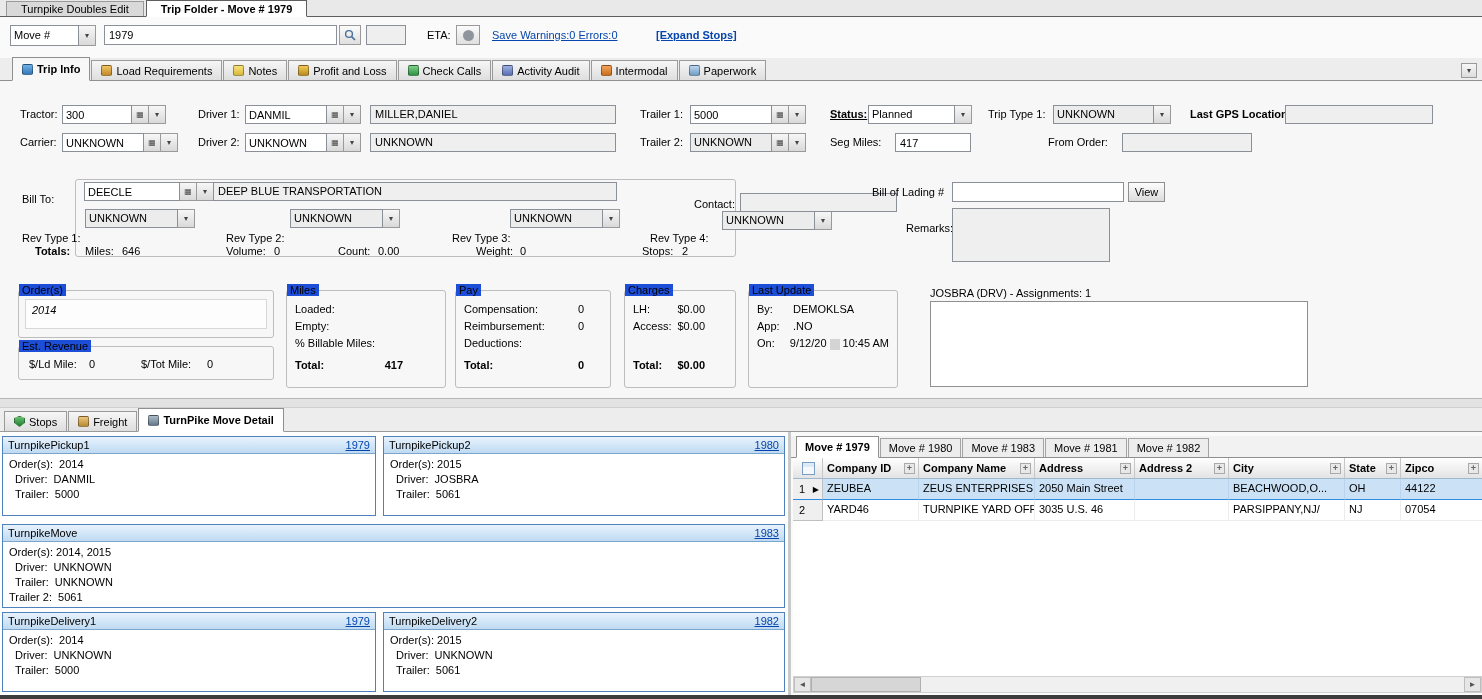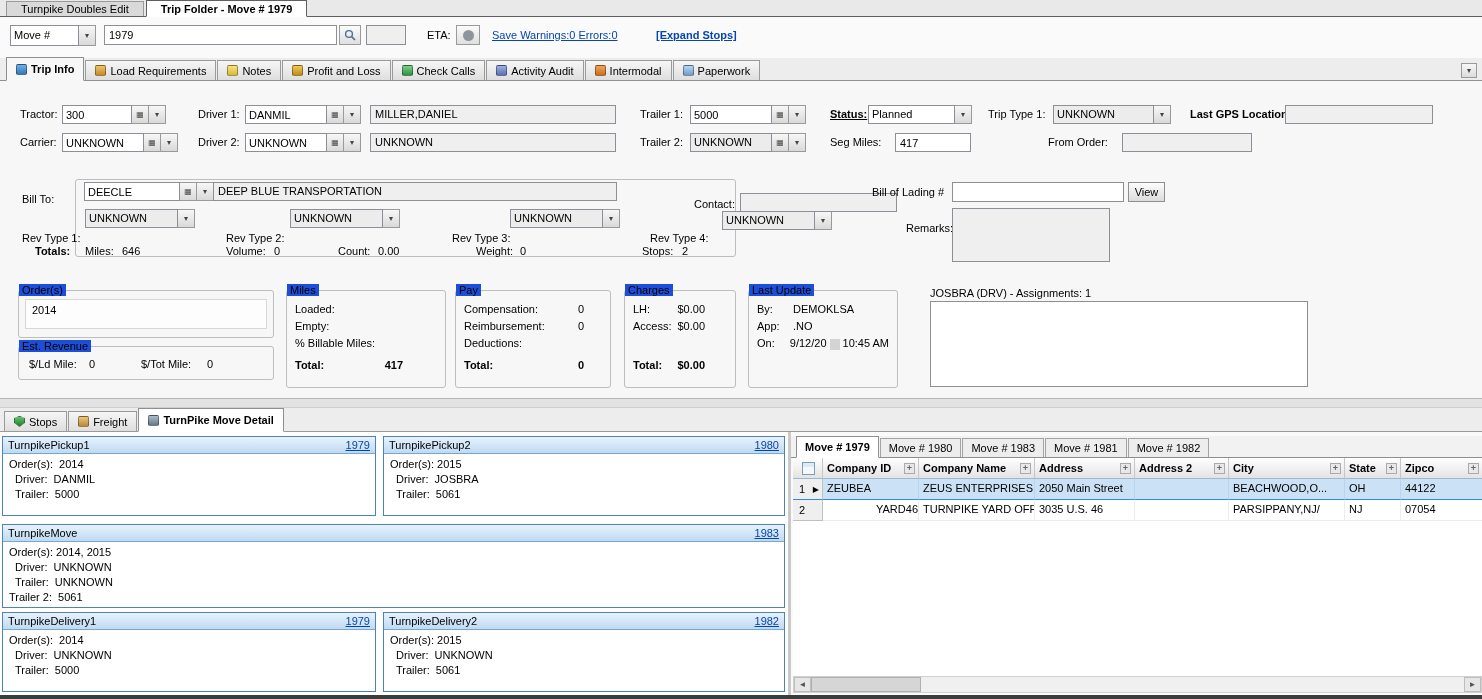--- a/index.html
+++ b/index.html
@@ -23,31 +23,31 @@
   .fieldbox.ro { background:#efefef; }
   .toolbtn { position:absolute; height:20px; border:1px solid #9a9a9a; background:linear-gradient(#fbfbfb,#dfdfdf); display:flex; align-items:center; justify-content:center; cursor:pointer; }
 
   
   .combo { position:absolute; display:flex; height:19px; }
   .combo .val { flex:1; min-width:0; border:1px solid #8b8f98; background:#fff; padding:2px 3px; font-size:11px; font-family:inherit; outline:none; white-space:nowrap; overflow:hidden; }
   .combo .val.gr { background:#ececec; }
   .btnseg { width:17px; border:1px solid #9a9a9a; border-left:none; background:linear-gradient(#f7f7f7,#d9d9d9); display:flex; align-items:center; justify-content:center; font-size:8px; color:#444; cursor:pointer; }
 
   
-  .tabstrip { position:absolute; left:0; top:58px; width:100%; height:23px; background:#ededed; border-bottom:1px solid #8f8f8f; display:flex; align-items:flex-end; padding-left:6px; }
+  .tabstrip { position:absolute; left:0; top:58px; width:100%; height:23px; background:#ededed; border-bottom:1px solid #8f8f8f; display:flex; align-items:flex-end; padding-left:12px; }
   .mtab { height:20px; padding:0 9px; display:flex; align-items:center; gap:4px; background:linear-gradient(#f6f6f6,#dedede); border:1px solid #9a9a9a; border-bottom:none; margin-right:1px; white-space:nowrap; cursor:pointer; }
   .mtab.active { height:24px; margin-bottom:-1px; background:#f7f7f7; border:1px solid #8f8f8f; border-bottom:1px solid #f7f7f7; font-weight:bold; }
   .ticon { width:11px; height:11px; border-radius:2px; border:1px solid rgba(0,0,0,.35); display:inline-block; }
 
   
   .formarea { position:absolute; left:0; top:81px; width:100%; height:317px; background:#f7f7f7; }
   .gbox { position:absolute; border:1px solid #bdbdbd; border-radius:3px; }
   .gtitle { position:absolute; top:-7px; left:0; background:#1d4ed8; padding:0 3px; white-space:nowrap; }
   .srow { position:absolute; left:8px; right:8px; display:flex; justify-content:space-between; white-space:nowrap; }
-  .inset { position:absolute; background:#fdfdfd; border:1px solid #d7d7d7; }
+  .inset { position:absolute; background:#fdfdfd; border:1px solid #d7d7d7;font-style:italic; }
 
   .button { border:1px solid #8f8f8f; background:linear-gradient(#fdfdfd,#dcdcdc); display:flex; align-items:center; justify-content:center; cursor:pointer; }
 
   
   .splitter { position:absolute; left:0; top:398px; width:100%; height:10px; background:#e3e3e3; border-top:1px solid #b5b5b5; border-bottom:1px solid #cfcfcf; }
   .btabs { position:absolute; left:0; top:408px; width:100%; height:24px; background:#ededed; border-bottom:1px solid #9a9a9a; display:flex; align-items:flex-end; padding-left:4px; }
 
   
   .bottom { position:absolute; left:0; top:432px; width:100%; height:263px; background:#ffffff; }
   .vsplit { position:absolute; left:788px; top:0; width:3px; height:263px; background:#c9c9c9; cursor:col-resize; }
@@ -492,21 +492,21 @@
           <div class="gc" style="width:116px;">BEACHWOOD,O...</div>
           <div class="gc" style="width:56px;">OH</div>
           <div class="gc" style="width:81px; border-right:none;">44122</div>
         </div>
 
         <div class="grow">
           <div class="numcell" style="width:30px;">
               <span>2</span>
               <span></span>
             </div>
-          <div class="gc" style="width:96px;text-align:right;">YARD46</div>
+          <div class="gc" style="width:96px;">YARD46</div>
           <div class="gc" style="width:116px;">TURNPIKE YARD OFF...</div>
           <div class="gc" style="width:100px;">3035 U.S. 46</div>
           <div class="gc" style="width:94px;"></div>
           <div class="gc" style="width:116px;">PARSIPPANY,NJ/</div>
           <div class="gc" style="width:56px;">NJ</div>
           <div class="gc" style="width:81px; border-right:none;">07054</div>
         </div>
       </div>
 
       <div class="hscroll">

